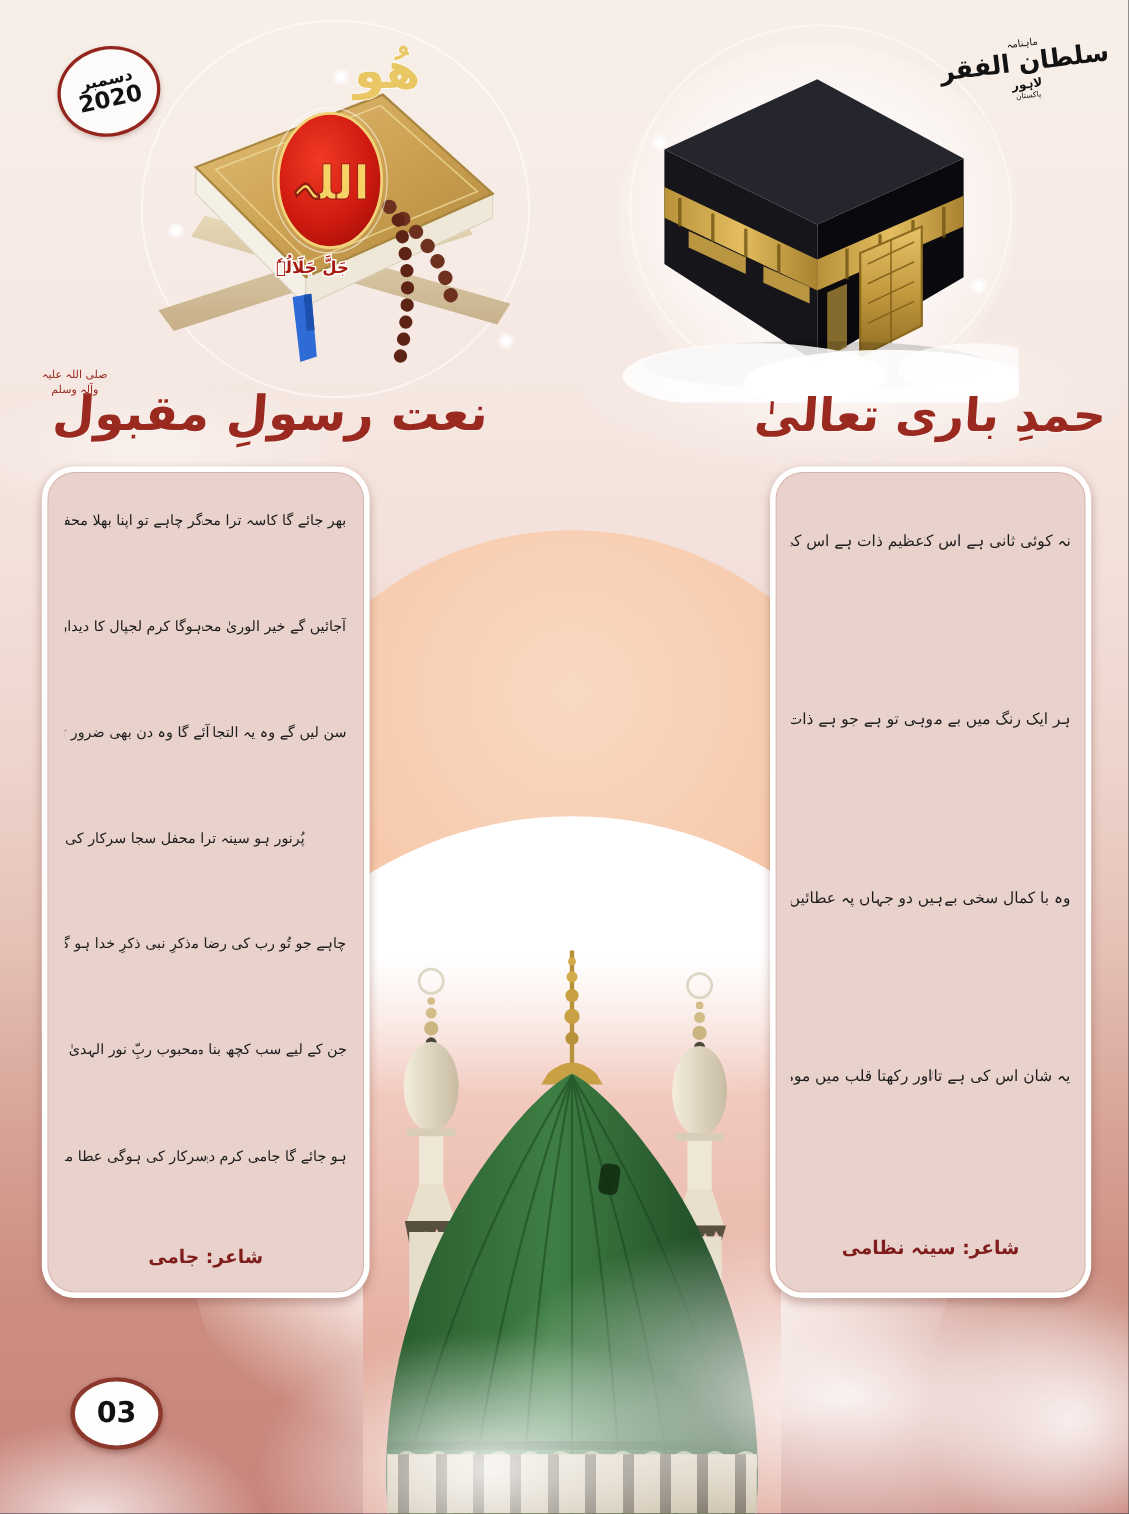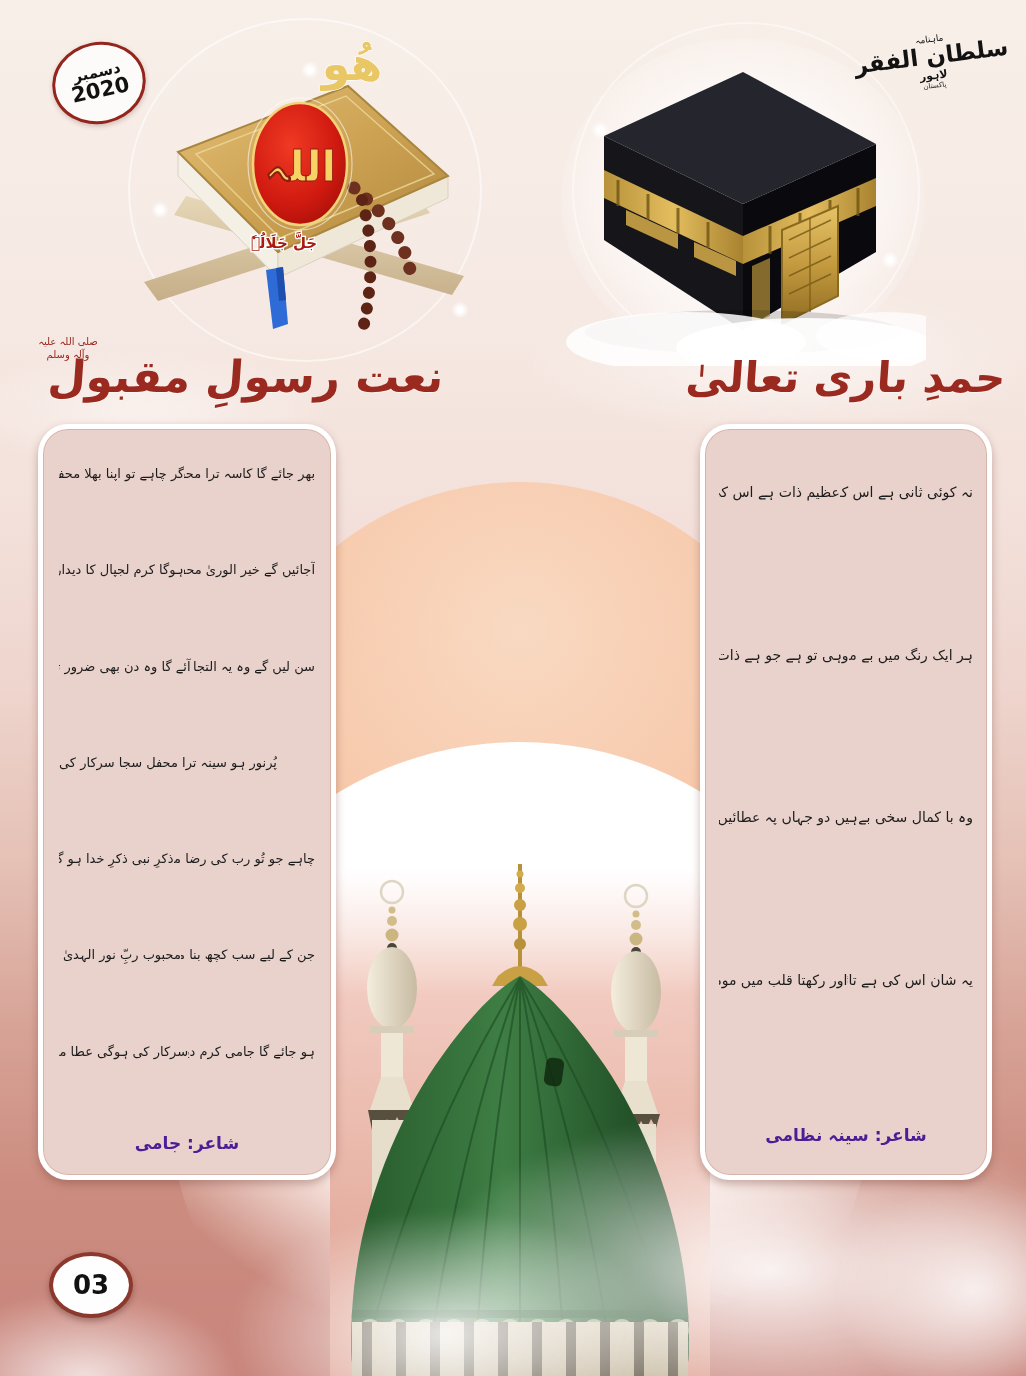--- a/index.html
+++ b/index.html
@@ -47,21 +47,21 @@
   .date-badge .year{font-size:21px;font-weight:bold;color:#111;line-height:1;}
   .masthead{
     position:absolute;right:14px;top:34px;width:160px;z-index:7;color:#121212;
     transform:rotate(-7deg);text-align:center;direction:rtl;
   }
   .masthead .mh-prefix{font-size:9px;letter-spacing:1px;}
   .masthead .mh-title{font-size:23px;font-weight:bold;line-height:1.05;}
   .masthead .mh-city{font-size:11px;font-weight:bold;margin-top:1px;}
   .masthead .mh-country{font-size:7px;}
   .page-badge{
-    position:absolute;left:49px;top:1252px;width:76px;height:58px;border-radius:50%;
+    position:absolute;left:64px;top:1252px;width:76px;height:58px;border-radius:50%;
     background:#fefefe;border:4px solid #8d382c;display:flex;align-items:center;justify-content:center;
     z-index:7;box-shadow:0 3px 6px rgba(60,20,15,.35);
   }
   .page-badge span{font-size:26px;font-weight:bold;color:#111;}
   
   .title-naat{
     position:absolute;left:34px;top:330px;width:424px;height:92px;z-index:6;
     display:flex;align-items:center;justify-content:center;direction:rtl;
   }
   .title-naat .t-main{
@@ -89,21 +89,21 @@
   }
   .panel-naat{left:38px;width:298px;padding:30px 16px 22px 16px;}
   .panel-hamd{left:700px;width:292px;padding:46px 14px 30px 14px;}
   .couplet{display:flex;}
   .pline{
     direction:rtl;text-align:center;white-space:nowrap;overflow:hidden;
     font-size:13px;color:#1c1c1c;line-height:30px;font-weight:500;
   }
   .panel-hamd .pline{font-size:14px;line-height:34px;}
   .poet-line{
-    direction:rtl;text-align:center;font-size:17px;font-weight:bold;color:#4c1d95;
+    direction:rtl;text-align:center;font-size:17px;font-weight:bold;color:#7f1d1d;
     white-space:nowrap;overflow:hidden;
   }
   
   .mosque-svg{position:absolute;left:330px;top:858px;z-index:3;}
   .wall{
     position:absolute;left:352px;top:1322px;width:336px;height:54px;z-index:3;
     background:
       repeating-linear-gradient(90deg, rgba(66,58,44,0) 0 10px, rgba(66,58,44,.75) 10px 20px, rgba(66,58,44,0) 20px 34px),
       linear-gradient(#d8ccb6,#c4b69d);
   }

